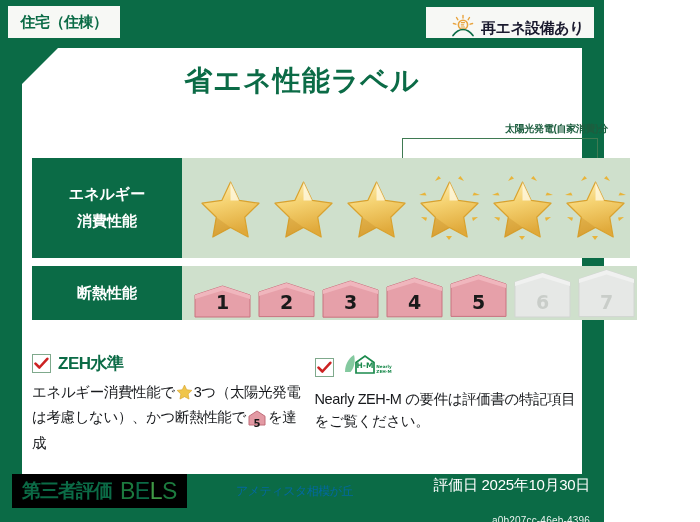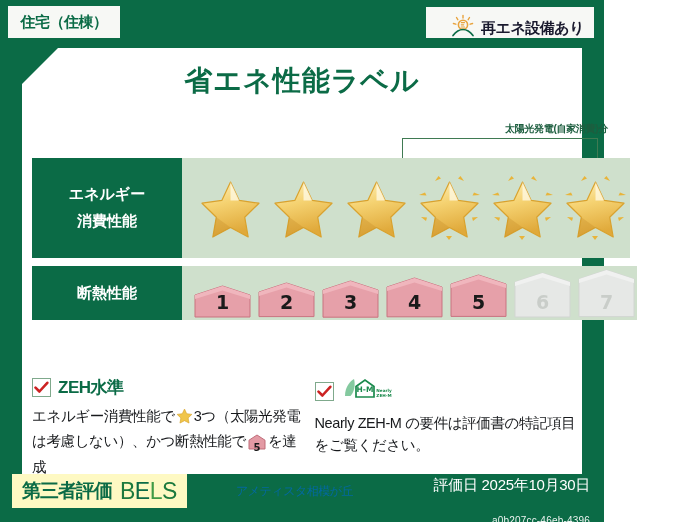--- a/index.html
+++ b/index.html
@@ -146,21 +146,21 @@
     text-align: center;
     font-size: 19px; font-weight: bold;
     font-family: "DejaVu Sans", sans-serif;
   }
   .hcell.on .num  { color: #1a1a1a; }
   .hcell.off .num { color: #c9cdc9; }
 
   
   .panels {
     position: absolute; left: 32px; right: 7px; top: 352px;
-    display: flex; z-index: 4; margin-top: 24px;
+    display: flex; z-index: 4;
   }
   .panel { flex: 1 1 50%; padding-right: 14px; }
   .panel-head {
     display: flex; align-items: center; gap: 7px; margin-bottom: 7px;
   }
   .check-box {
     width: 19px; height: 19px;
     border: 1.5px solid #7fa98c;
     background: #ffffff;
     display: flex; align-items: center; justify-content: center;
@@ -186,21 +186,21 @@
 
   
   .footer {
     position: absolute; left: 0; right: 0; bottom: 0;
     height: 56px; z-index: 5;
     display: flex; align-items: center;
   }
   .bels-box {
     position: absolute; left: 12px; top: 8px;
     height: 34px; padding: 0 10px;
-    background: #fef9c3;
+    background: #000000;
     display: flex; align-items: center; gap: 8px;
   }
   .bels-jp { font-size: 19px; font-weight: bold; color: #0b6b46; letter-spacing: -1px; }
   .bels-en { font-size: 23px; font-weight: normal; letter-spacing: -0.5px; }
   .bels-en .b1 { color: #1c7a3e; }
   .bels-en .b2 { color: #0b6b46; }
   .bels-en .b3 { color: #3f9a45; }
   .bels-en .b4 { color: #1c7a3e; }
   .bldg-name {
     position: absolute; left: 236px; top: 17px;

